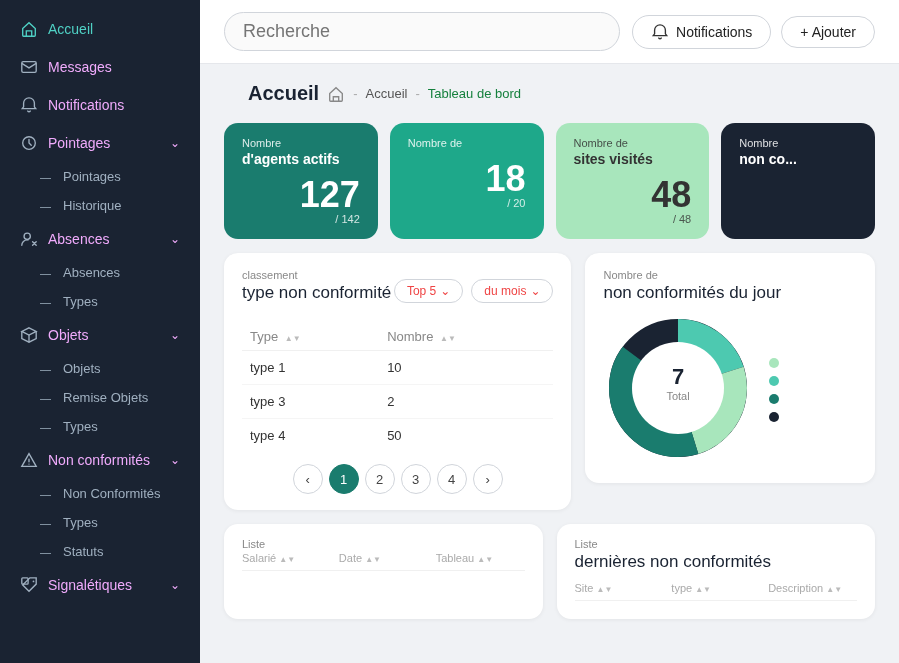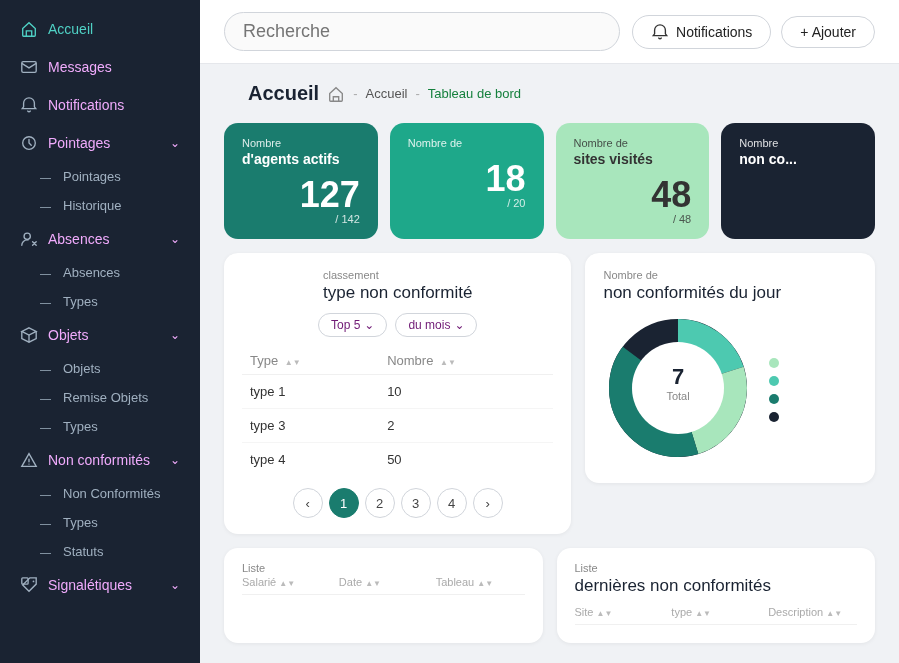--- a/index.html
+++ b/index.html
@@ -148,26 +148,26 @@
 
     
     .card {
       background: #fff;
       border-radius: 14px;
       padding: 16px 18px;
       box-shadow: 0 1px 4px rgba(0,0,0,0.06);
     }
     .card-label { font-size: 11px; color: #888; margin-bottom: 2px; }
     .card-title { font-size: 17px; font-weight: 400; color: #1a2332; margin-bottom: 10px; }
-    .card-header { display: flex; align-items: center; justify-content: space-between; margin-bottom: 10px; flex-direction: column; }
+    .card-header { display: flex; align-items: center; justify-content: space-between; margin-bottom: 10px; }
     .card-filters { display: flex; gap: 8px; }
     .filter-btn {
       border: 1px solid #d1d5db; border-radius: 20px;
       padding: 4px 12px; font-size: 12px; cursor: pointer; background: #fff;
-      display: flex; align-items: center; gap: 4px; color: #701a75;
+      display: flex; align-items: center; gap: 4px; color: #ef4444;
     }
 
     
     .data-table { width: 100%; border-collapse: collapse; font-size: 13px; }
     .data-table th {
       color: #888; font-weight: 500; text-align: left;
       padding: 6px 8px; border-bottom: 1px solid #f0f0f0;
     }
     .data-table th .sort-arrows { display: inline-flex; flex-direction: column; margin-left: 3px; font-size: 8px; color: #bbb; line-height: 1; }
     .data-table td { padding: 9px 8px; color: #333; border-bottom: 1px solid #f5f5f5; }

